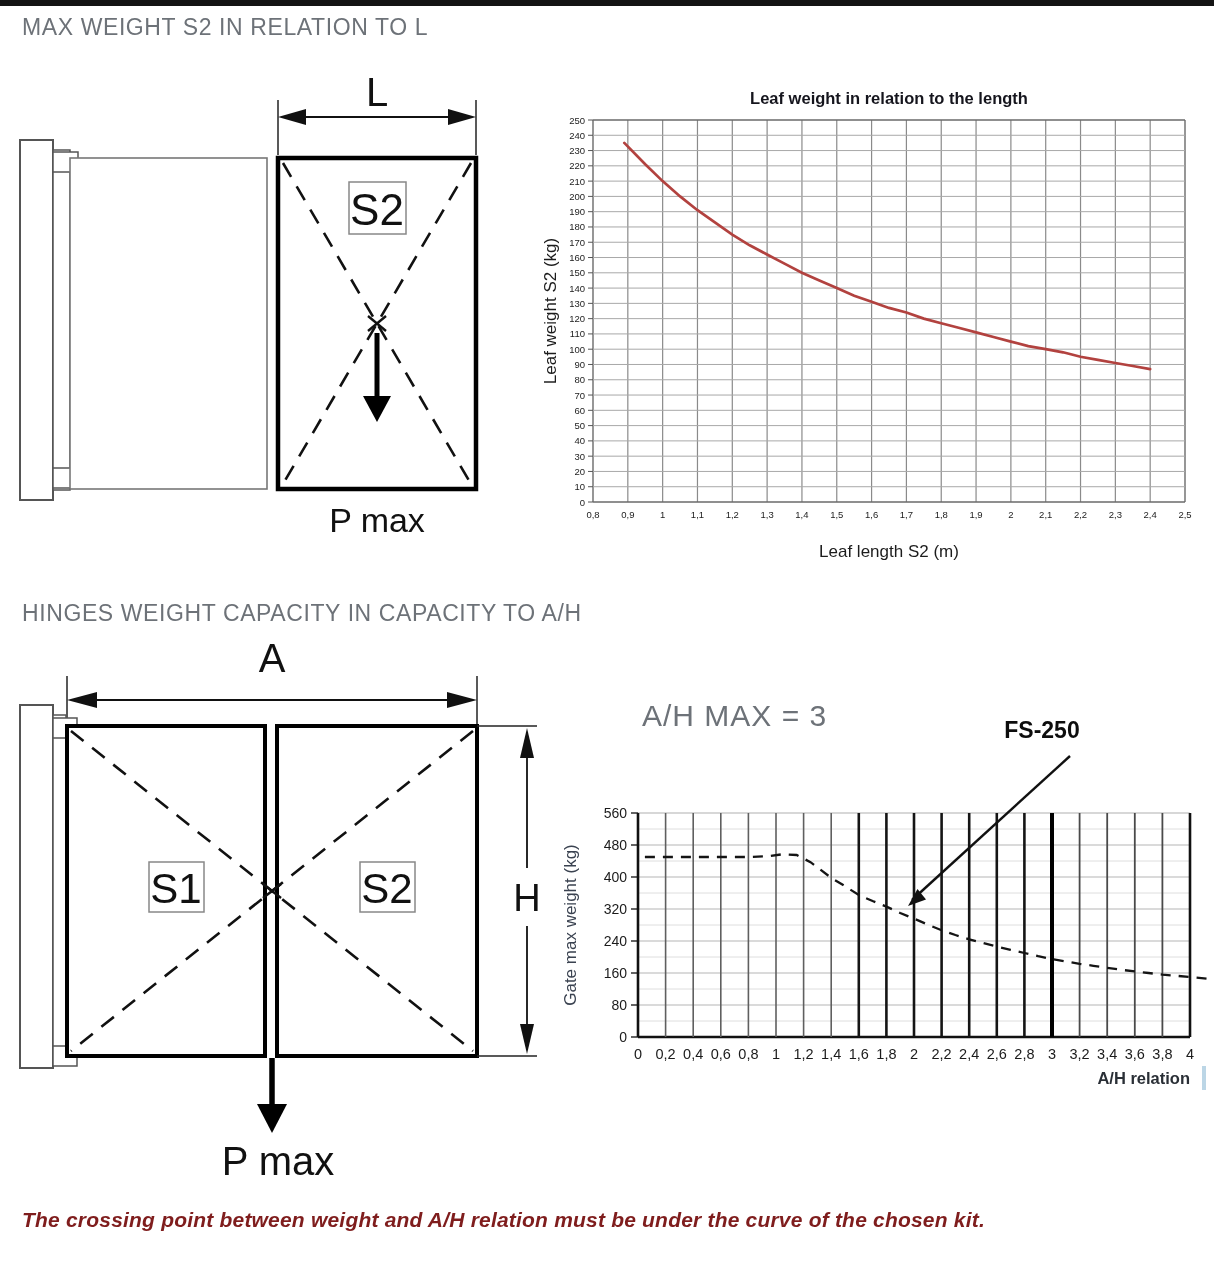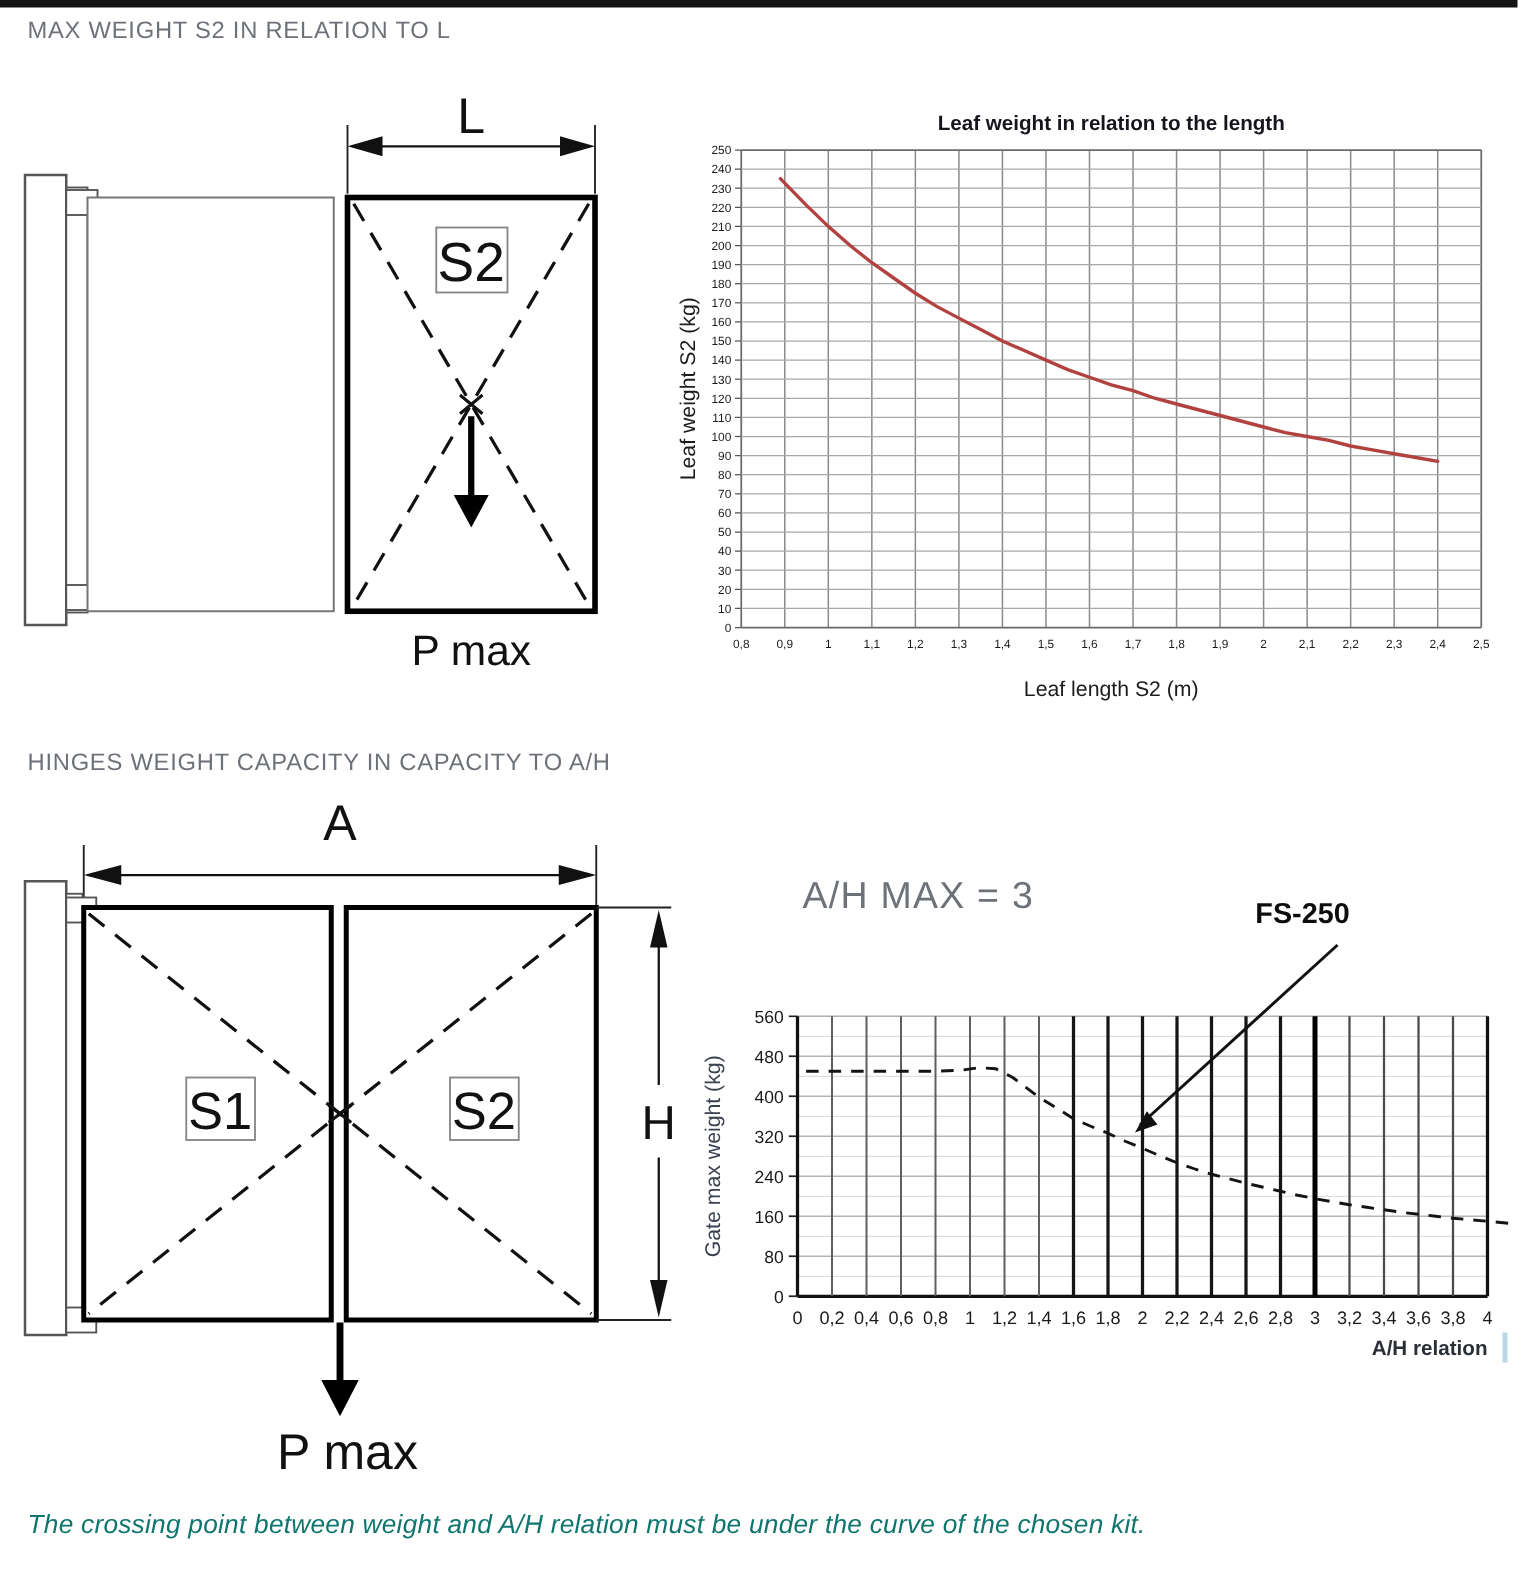--- a/index.html
+++ b/index.html
@@ -2,26 +2,26 @@
 <html><head>
 <meta charset="utf-8">
 <style>
   html,body{margin:0;padding:0;}
   body{
     width:1214px;height:1277px;position:relative;background:#ffffff;
     font-family:"Liberation Sans", sans-serif;overflow:hidden;
   }
   .abs{position:absolute;}
   .section-title{
-    font-size:19px;letter-spacing:.6px;color:#6d7278;font-weight:500;
+    font-size:23px;letter-spacing:.6px;color:#6d7278;font-weight:500;
   }
   #divider{left:0;top:580;width:1214px;height:6px;background:#141414;}
   #footnote{
     left:22px;top:1208px;width:1140px;font-size:21px;font-style:italic;
-    font-weight:400;color:#0f766e;letter-spacing:.2px;
+    font-weight:700;color:#7f1d1d;letter-spacing:.2px;
   }
   svg text{font-family:"Liberation Sans", sans-serif;}
   #blue-mark{left:1202px;top:1066px;width:4px;height:24px;background:#bcd6e6;}
 </style>
 </head>
 <body>
 
 <div class="page">
 
   <div class="abs section-title" style="left:22px;top:14px;">MAX WEIGHT S2 IN RELATION TO L</div>

